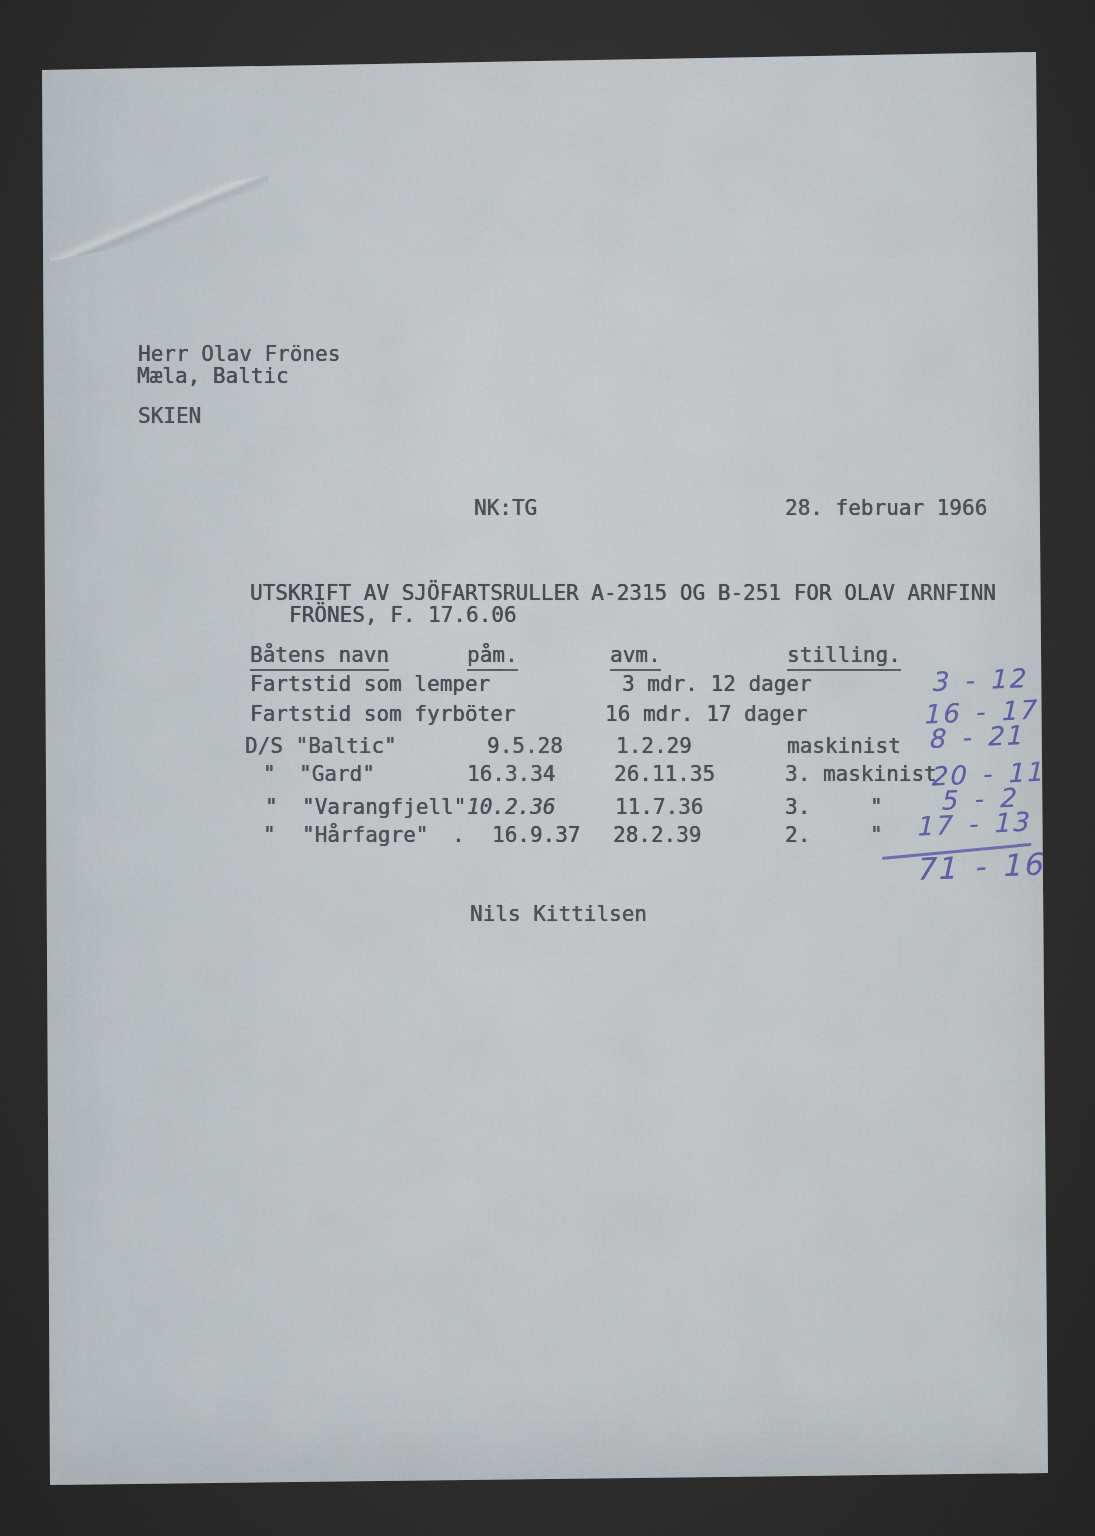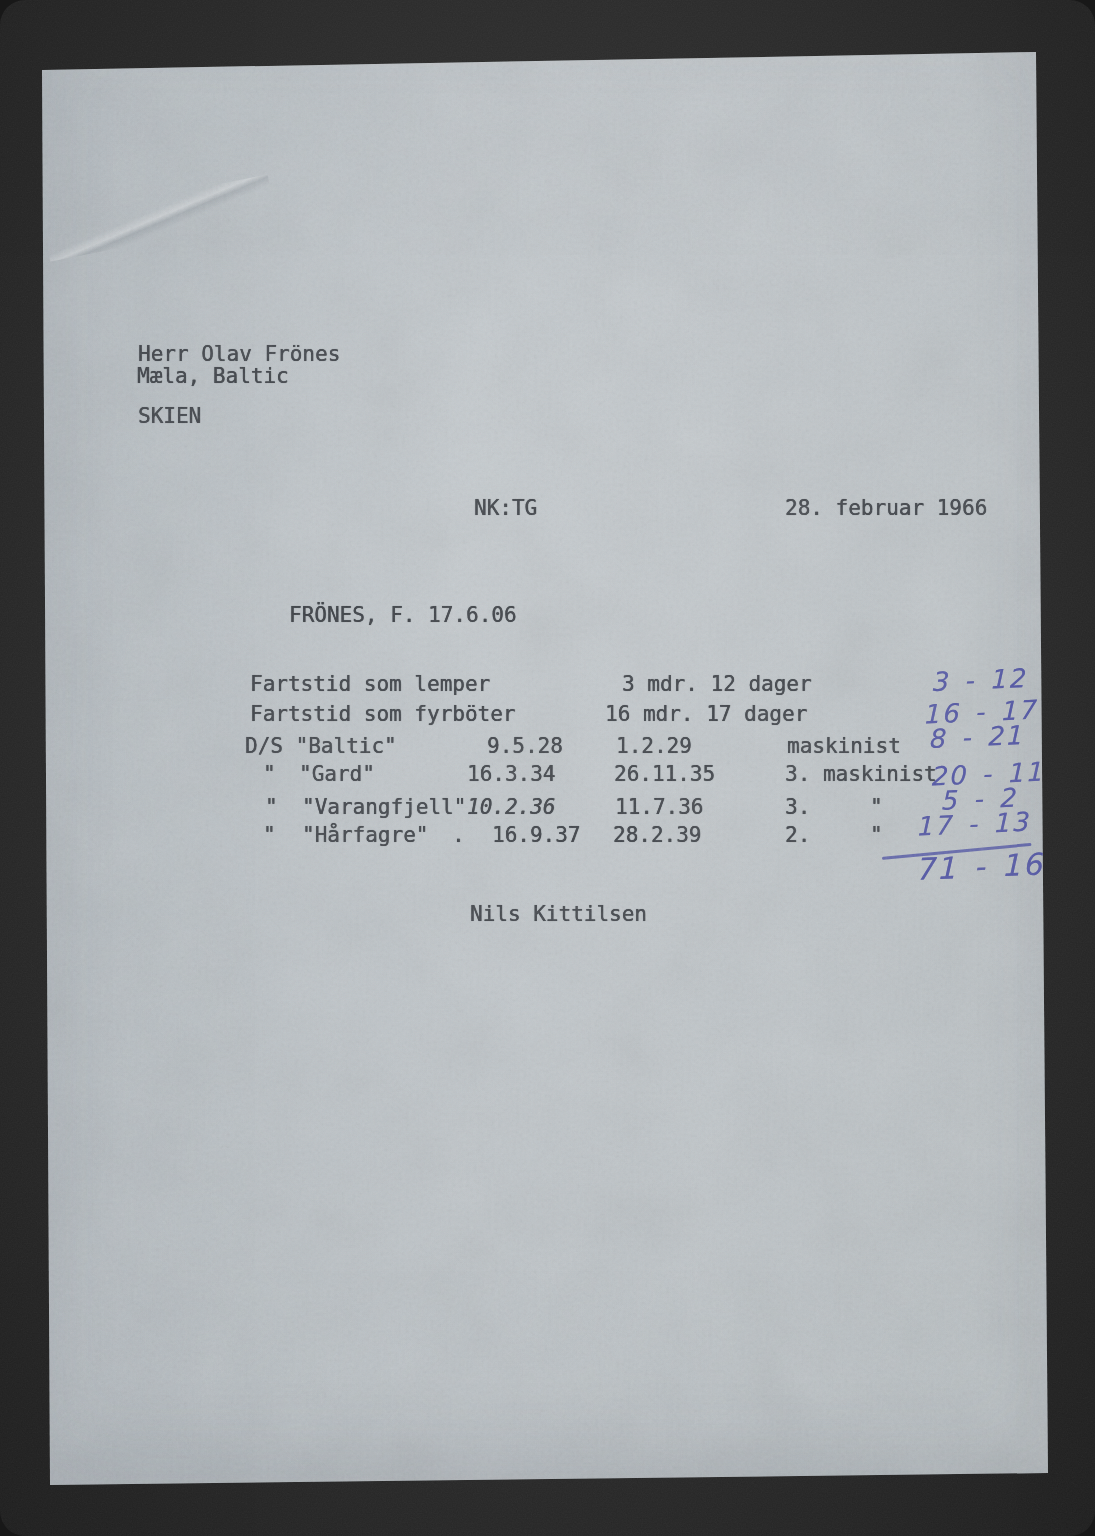--- a/index.html
+++ b/index.html
@@ -3,21 +3,20 @@
 <meta charset="utf-8">
 <style>
   html, body { margin: 0; padding: 0; background: #181818; }
   .scene {
     position: relative;
     width: 1095px;
     height: 1536px;
     overflow: hidden;
     background: radial-gradient(ellipse at 50% 42%, #353535 0%, #2b2b2b 55%, #1f1f1f 100%);
     font-family: "DejaVu Sans Mono", "Liberation Mono", monospace;
-    border-radius: 25px;
   }
   .paper {
     position: absolute;
     left: 38px; top: 48px;
     width: 1014px; height: 1440px;
     background:
       radial-gradient(ellipse at 45% 30%, rgba(255,255,255,0.10), rgba(20,30,40,0.05) 85%),
       linear-gradient(105deg, #b7bec3 0%, #c1c7cb 55%, #c3c9cc 100%);
     clip-path: polygon(4px 22px, 998px 4px, 1010px 1425px, 12px 1437px);
     box-shadow: inset 0 -30px 80px rgba(60,70,80,0.15), inset 0 15px 50px rgba(255,255,255,0.10);
@@ -84,22 +83,29 @@
 
     <div class="crease"></div>
 
     <div class="typed" style="left:100px; top:296px;">Herr Olav Frönes</div>
     <div class="typed" style="left:99px;  top:318px;">Mæla, Baltic</div>
     <div class="typed" style="left:100px; top:358px;">SKIEN</div>
 
     <div class="typed" style="left:436px; top:450px;">NK:TG</div>
     <div class="typed" style="left:747px; top:450px;">28. februar 1966</div>
 
+    <div class="typed caps" style="left:212px; top:535px;">UTSKRIFT AV SJÖFARTSRULLER A-2315 OG B-251 FOR OLAV ARNFINN</div>
     <div class="typed caps" style="left:212px; top:557px;margin-left:39px;">FRÖNES, F. 17.6.06</div>
 
+    <div class="row" style="top:597px;">
+      <span class="cell typed uline" style="left:212px;">Båtens navn</span>
+      <span class="cell typed uline" style="left:429px;">påm.</span>
+      <span class="cell typed uline" style="left:572px;">avm.</span>
+      <span class="cell typed uline" style="left:749px;">stilling.</span>
+    </div>
 
     <div class="row" style="top:626px;">
       <span class="cell typed" style="left:212px;">Fartstid som lemper</span>
       <span class="cell typed" style="left:584px;">3 mdr. 12 dager</span>
       <span class="cell hand" style="left:895px; top:-7px;">3 - 12</span>
     </div>
 
     <div class="row" style="top:656px;">
       <span class="cell typed" style="left:212px;">Fartstid som fyrböter</span>
       <span class="cell typed" style="left:567px;">16 mdr. 17 dager</span>

